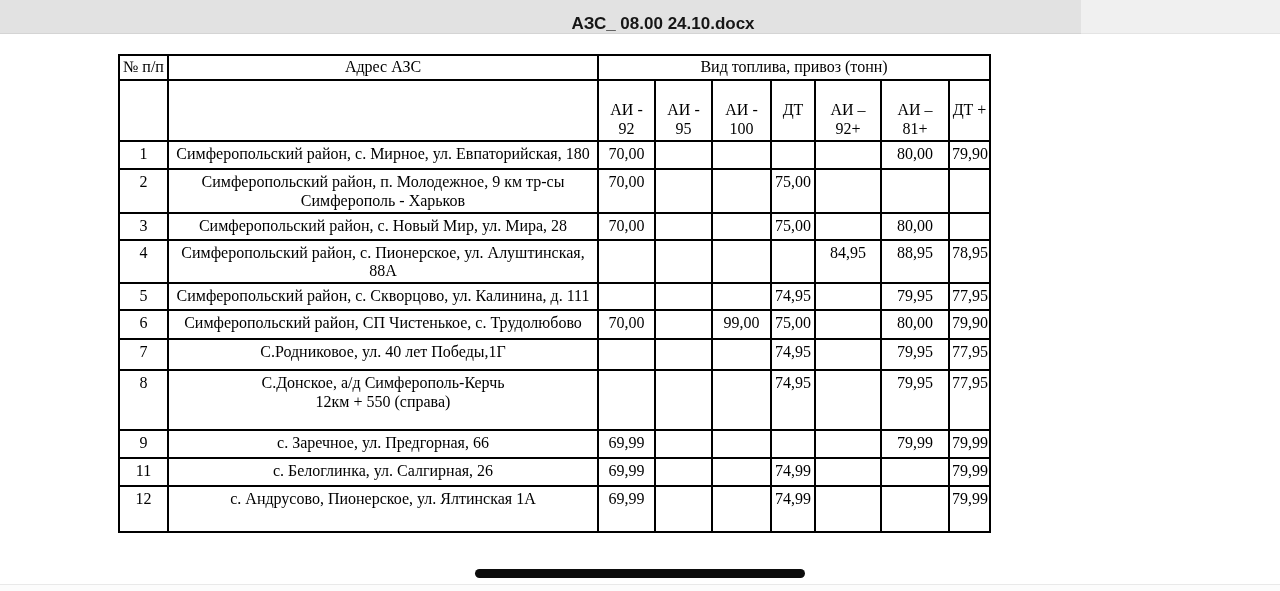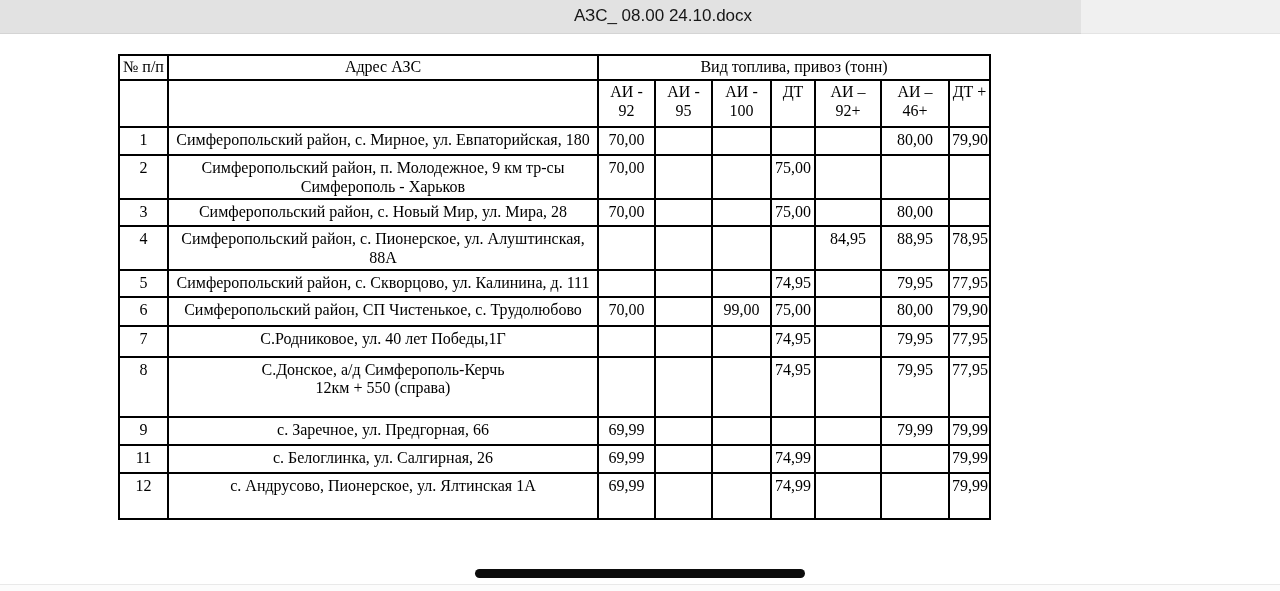--- a/index.html
+++ b/index.html
@@ -24,44 +24,44 @@
     position:absolute;left:0;top:0;width:1081px;height:34px;
     background:var(--topbar-left);
     border-bottom:1px solid #d4d4d4;
   }
   .title-bar-right{
     position:absolute;left:1081px;top:0;width:199px;height:34px;
     background:var(--topbar-right);
     border-bottom:1px solid #e4e4e4;
   }
   .doc-title{
-    position:absolute;left:663px;top:6px;transform:translateX(-50%);
+    position:absolute;left:663px;top:14px;transform:translateX(-50%);
     font-family:"Liberation Sans", sans-serif;
-    font-size:17px;font-weight:400;color:var(--title-text);
+    font-size:17px;font-weight:700;color:var(--title-text);
     white-space:nowrap;
   }
 
   
   .page{position:absolute;left:0;top:34px;width:1280px;height:550px;background:var(--page-bg);}
 
   table.fuel-table{
     position:absolute;left:118px;top:20px;width:871px;
     border-collapse:collapse;table-layout:fixed;
     font-size:16px;line-height:1.18;color:#000;
   }
   .fuel-table th,.fuel-table td{
     border:2px solid var(--table-border);
     padding:1px 2px 1px 2px;
     text-align:center;vertical-align:top;
     font-weight:normal;overflow:hidden;
   }
   .fuel-table thead tr.hrow1{height:25px;border-radius:8px;}
   .fuel-table thead tr.hrow1 th{padding-top:2px;}
   .fuel-table thead tr.hrow2{height:47px;}
-  .fuel-table thead tr.hrow2 th{padding-top:2px;margin-top:16px;}
+  .fuel-table thead tr.hrow2 th{padding-top:20px;margin-top:16px;}
   .fuel-table td{padding-top:3px;}
   .fuel-table td.c-addr{white-space:pre-line;}
 
   .fuel-table tbody tr:nth-child(1){height:28px;}
   .fuel-table tbody tr:nth-child(2){height:42px;}
   .fuel-table tbody tr:nth-child(3){height:27px;}
   .fuel-table tbody tr:nth-child(4){height:41px;}
   .fuel-table tbody tr:nth-child(5){height:27px;}
   .fuel-table tbody tr:nth-child(6){height:29px;}
   .fuel-table tbody tr:nth-child(7){height:31px;}
@@ -111,21 +111,21 @@
         <th colspan="7">Вид топлива, привоз (тонн)</th>
       </tr>
       <tr class="hrow2">
         <th></th>
         <th></th>
         <th>АИ - 92</th>
         <th>АИ - 95</th>
         <th>АИ - 100</th>
         <th>ДТ</th>
         <th>АИ – 92+</th>
-        <th>АИ – 46+</th>
+        <th>АИ – 81+</th>
         <th>ДТ +</th>
       </tr>
     </thead>
     <tbody>
         <tr>
     <td class="c-num">1</td>
     <td class="c-addr">Симферопольский район, с. Мирное, ул. Евпаторийская, 180</td>
     <td class="c-val">70,00</td>
     <td class="c-val"></td>
     <td class="c-val"></td>

